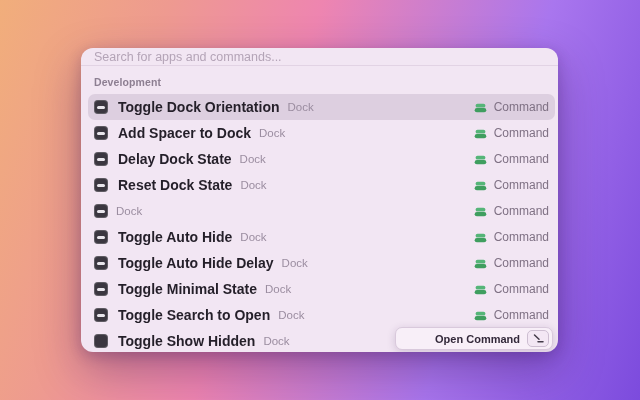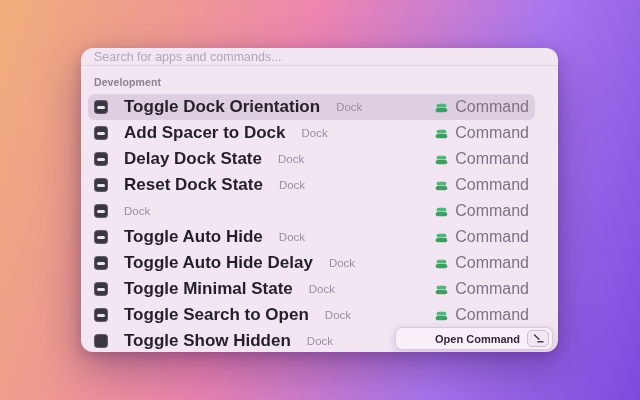--- a/index.html
+++ b/index.html
@@ -28,21 +28,21 @@
   }
   .search-input {
     width: 100%;
     border: none; outline: none; background: transparent;
     font-family: "Liberation Sans", sans-serif;
     font-size: 12.5px;
     color: #3a3040;
   }
   .search-input::placeholder { color: #b4a4b7; }
 
-  .list-area { padding: 7px 23px 0 7px; }
+  .list-area { padding: 7px 3px 0 7px; }
 
   .section-label {
     font-size: 10.5px;
     font-weight: 700;
     color: #8d7f92;
     padding: 3px 6px 6px 6px;
     letter-spacing: .1px;
   }
 
   .row {
@@ -62,37 +62,37 @@
     flex: 0 0 auto;
     box-shadow: inset 0 0 0 1px rgba(255,255,255,0.18);
   }
   .app-icon .bar {
     width: 8px; height: 3px;
     background: #e9e6ec;
     border-radius: 1.5px;
   }
 
   .row-title {
-    font-size: 17px;
+    font-size: 14px;
     font-weight: 700;
     color: #241f29;
-    margin-left: 16px;
+    margin-left: 10px;
     white-space: nowrap;
   }
   .row-subtitle {
     font-size: 11.5px;
     color: #9b8da0;
-    margin-left: 16px;
+    margin-left: 8px;
     white-space: nowrap;
   }
   .row-spacer { flex: 1; }
 
   .accessory { display: flex; align-items: center; gap: 7px; }
   .accessory-label {
-    font-size: 16px;
+    font-size: 12px;
     color: #7f7184;
   }
   .cmd-icon { width: 13px; height: 13px; flex: 0 0 auto; }
 
   .action-popup {
     position: absolute;
     right: 5px; bottom: 2px;
     height: 23px;
     display: flex; align-items: center; gap: 7px;
     background: #f8eff8;

